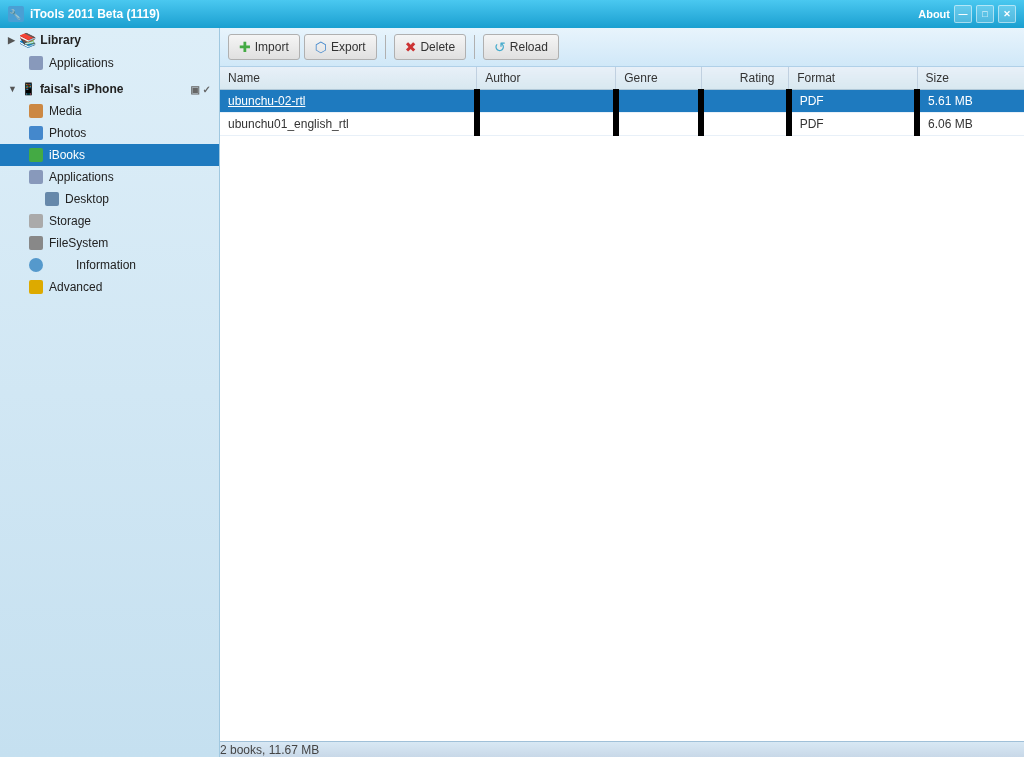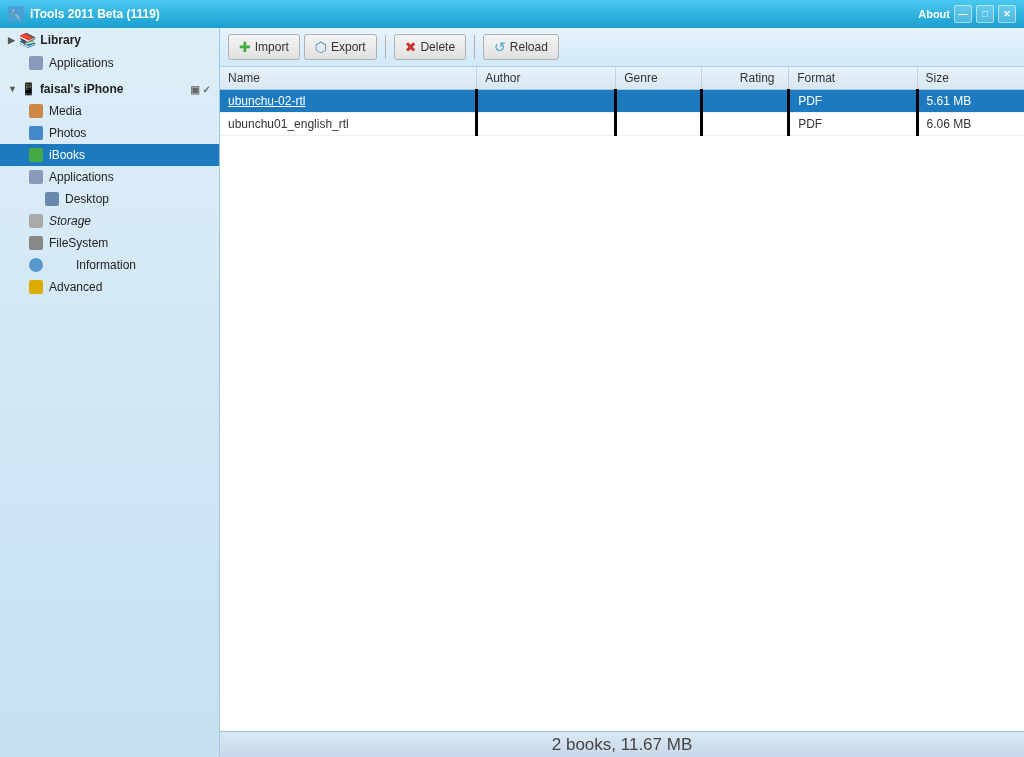--- a/index.html
+++ b/index.html
@@ -184,46 +184,46 @@
     tbody tr.selected {
       background: #1e7abf;
       color: white;
     }
     tbody tr.selected td {
       color: white;
     }
     tbody td {
       padding: 4px 8px;
       border-bottom: 1px solid #e8f0f8;
-      border-right: 3px solid #000000;
+      border-right: 6px solid #000000;
       color: #333;
       font-size: 12px;
     }
     tbody td:last-child {
       border-right: none;
     }
     tbody td a {
       color: #1a6abf;
       text-decoration: underline;
       cursor: pointer;
     }
     tbody tr.selected td a {
       color: white;
     }
 
     
     .status-bar {
-      height: 26px;
+      height: 16px;
       background: linear-gradient(to bottom, #d8e8f4, #c8d8e8);
       border-top: 1px solid #a0c0d8;
       display: flex;
       align-items: center;
-      justify-content: center;
+      justify-content: flex-start;
       color: #444;
-      font-size: 17px;
+      font-size: 12px;
     }
 
     
     .icon-apps {
       background: #8899bb;
       border-radius: 2px;
       width: 14px;
       height: 14px;
     }
     .icon-media {
@@ -358,21 +358,21 @@
           <div class="icon-apps"></div>
         </span>
       <span>Applications</span>
     </div>
     <div class="sidebar-item" style="padding-left:44px;">
       <span class="item-icon">
           <div class="icon-desktop"></div>
         </span>
       <span>Desktop</span>
     </div>
-    <div class="sidebar-item" style="padding-left:28px;font-style:italic;">
+    <div class="sidebar-item" style="padding-left:28px;">
       <span class="item-icon">
           <div class="icon-storage"></div>
         </span>
       <span>Storage</span>
     </div>
     <div class="sidebar-item" style="padding-left:28px;">
       <span class="item-icon">
           <div class="icon-filesystem"></div>
         </span>
       <span>FileSystem</span>

